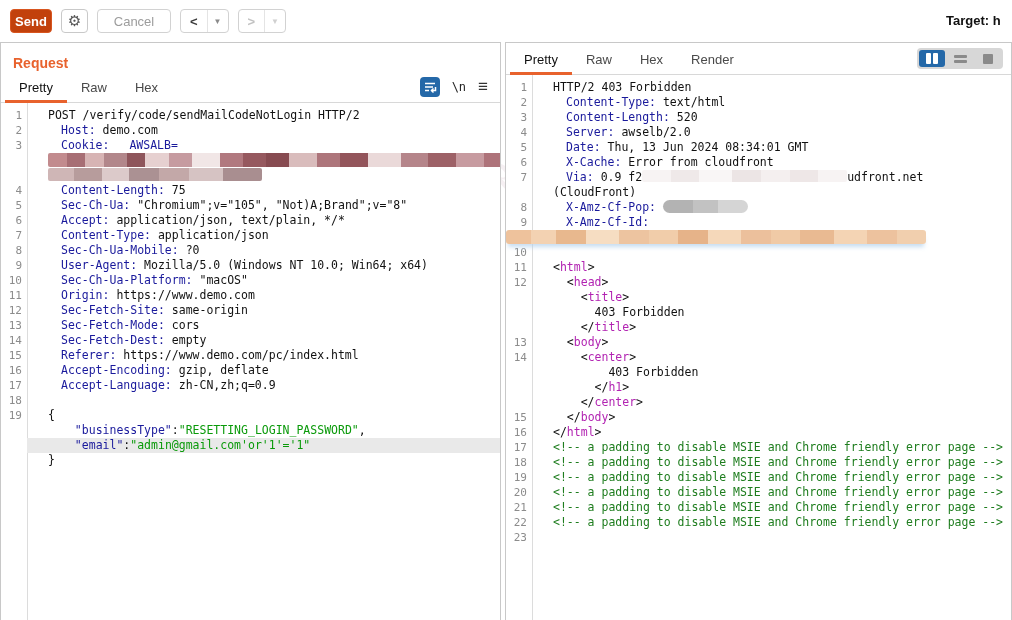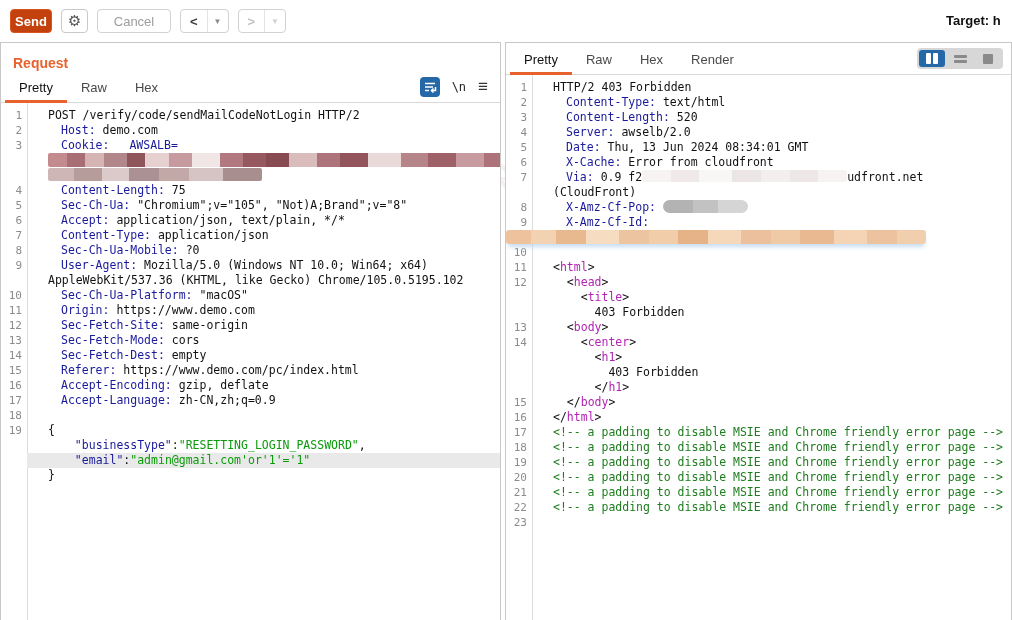--- a/index.html
+++ b/index.html
@@ -175,24 +175,20 @@
       </div>
       <div class="row">
         <div class="gut">8</div>
         <div class="ct"><span class="c-h">Sec-Ch-Ua-Mobile:</span><span class="c-p"> ?0</span></div>
       </div>
       <div class="row">
         <div class="gut">9</div>
         <div class="ct"><span class="c-h">User-Agent:</span><span class="c-p"> Mozilla/5.0 (Windows NT 10.0; Win64; x64)</span></div>
       </div>
       <div class="row">
-        <div class="gut"></div>
-        <div class="ct"><span class="c-p">AppleWebKit/537.36 (KHTML, like Gecko) Chrome/105.0.5195.102</span></div>
-      </div>
-      <div class="row">
         <div class="gut">10</div>
         <div class="ct"><span class="c-h">Sec-Ch-Ua-Platform:</span><span class="c-p"> "macOS"</span></div>
       </div>
       <div class="row">
         <div class="gut">11</div>
         <div class="ct"><span class="c-h">Origin:</span><span class="c-p"> https://www.demo.com</span></div>
       </div>
       <div class="row">
         <div class="gut">12</div>
         <div class="ct"><span class="c-h">Sec-Fetch-Site:</span><span class="c-p"> same-origin</span></div>
@@ -332,38 +328,42 @@
       </div>
       <div class="row">
         <div class="gut"></div>
         <div class="ct"><span class="c-p">    &lt;</span><span class="c-m">title</span><span class="c-p">&gt;</span></div>
       </div>
       <div class="row">
         <div class="gut"></div>
         <div class="ct"><span class="c-p">      403 Forbidden</span></div>
       </div>
       <div class="row">
+        <div class="gut"></div>
+        <div class="ct"><span class="c-p">    &lt;/</span><span class="c-m">title</span><span class="c-p">&gt;</span></div>
+      </div>
+      <div class="row">
         <div class="gut">13</div>
         <div class="ct"><span class="c-p">  &lt;</span><span class="c-m">body</span><span class="c-p">&gt;</span></div>
       </div>
       <div class="row">
         <div class="gut">14</div>
         <div class="ct"><span class="c-p">    &lt;</span><span class="c-m">center</span><span class="c-p">&gt;</span></div>
       </div>
       <div class="row">
         <div class="gut"></div>
-        <div class="ct"><span class="c-p">      &lt;</span><span class="c-m">h1</span><span class="c-p">&gt;</span></div>
-      </div>
-      <div class="row">
-        <div class="gut"></div>
         <div class="ct"><span class="c-p">        403 Forbidden</span></div>
       </div>
       <div class="row">
         <div class="gut"></div>
         <div class="ct"><span class="c-p">      &lt;/</span><span class="c-m">h1</span><span class="c-p">&gt;</span></div>
+      </div>
+      <div class="row">
+        <div class="gut"></div>
+        <div class="ct"><span class="c-p">    &lt;/</span><span class="c-m">center</span><span class="c-p">&gt;</span></div>
       </div>
       <div class="row">
         <div class="gut">15</div>
         <div class="ct"><span class="c-p">  &lt;/</span><span class="c-m">body</span><span class="c-p">&gt;</span></div>
       </div>
       <div class="row">
         <div class="gut">16</div>
         <div class="ct"><span class="c-p">&lt;/</span><span class="c-m">html</span><span class="c-p">&gt;</span></div>
       </div>
       <div class="row">

